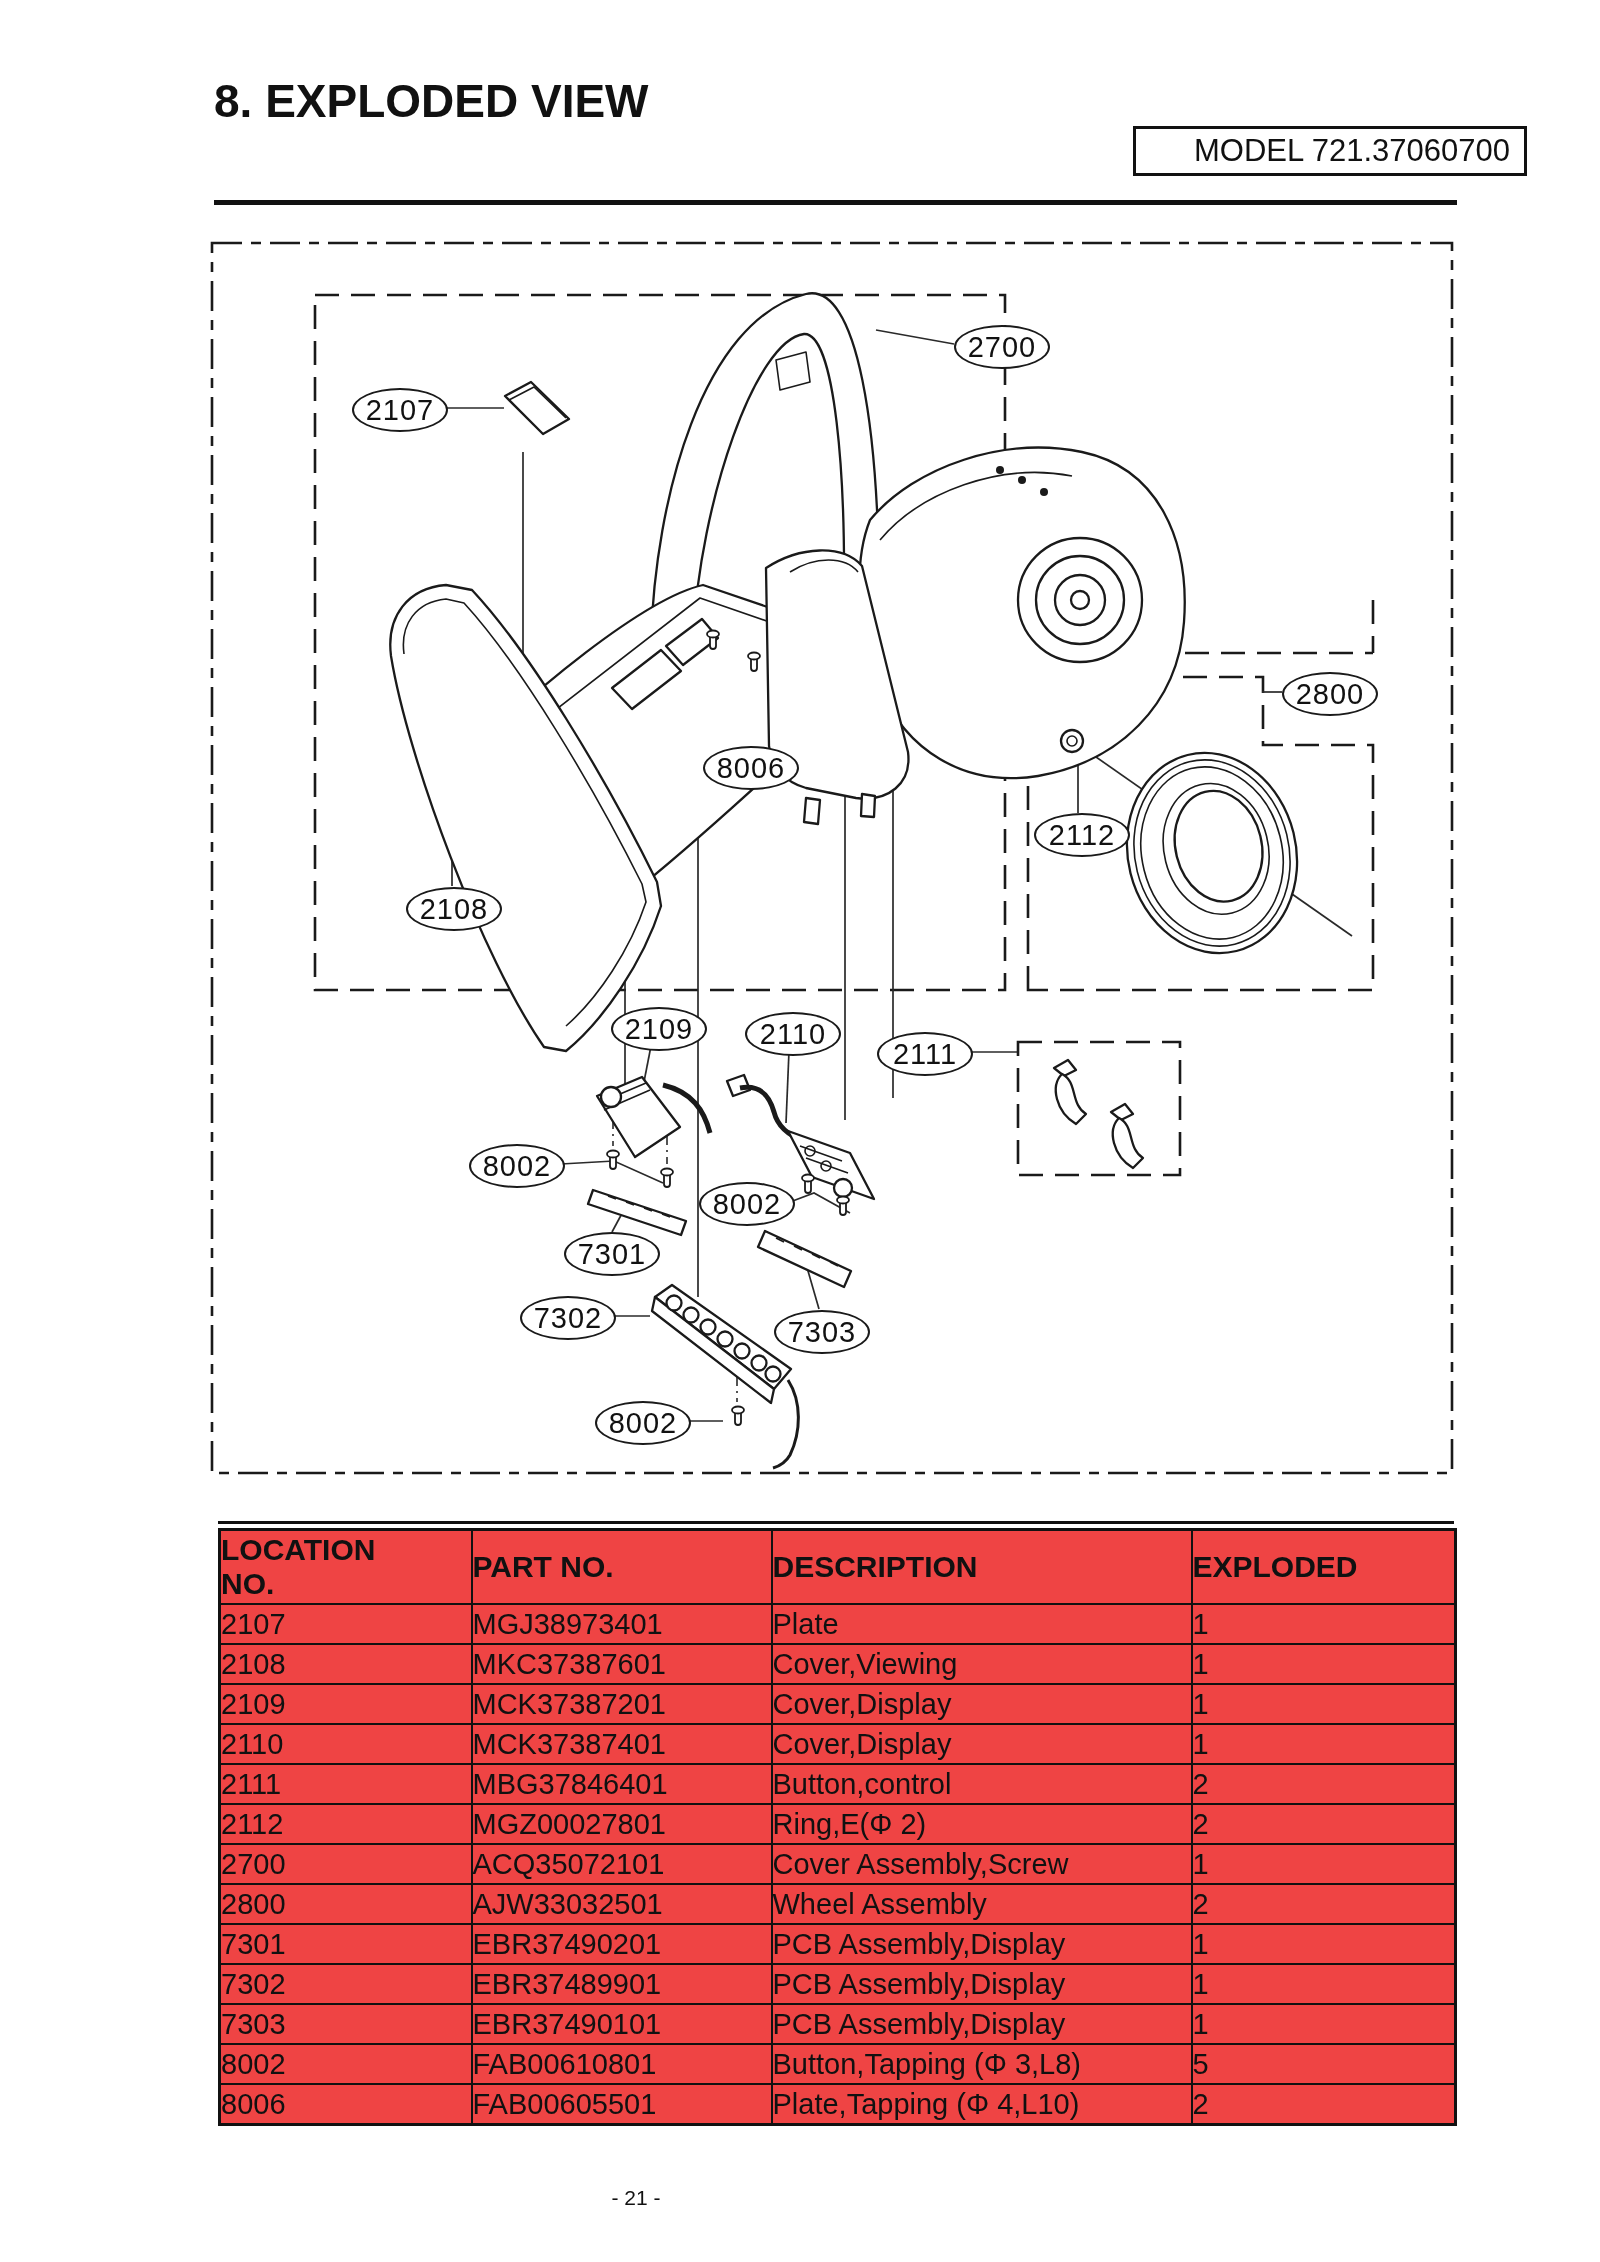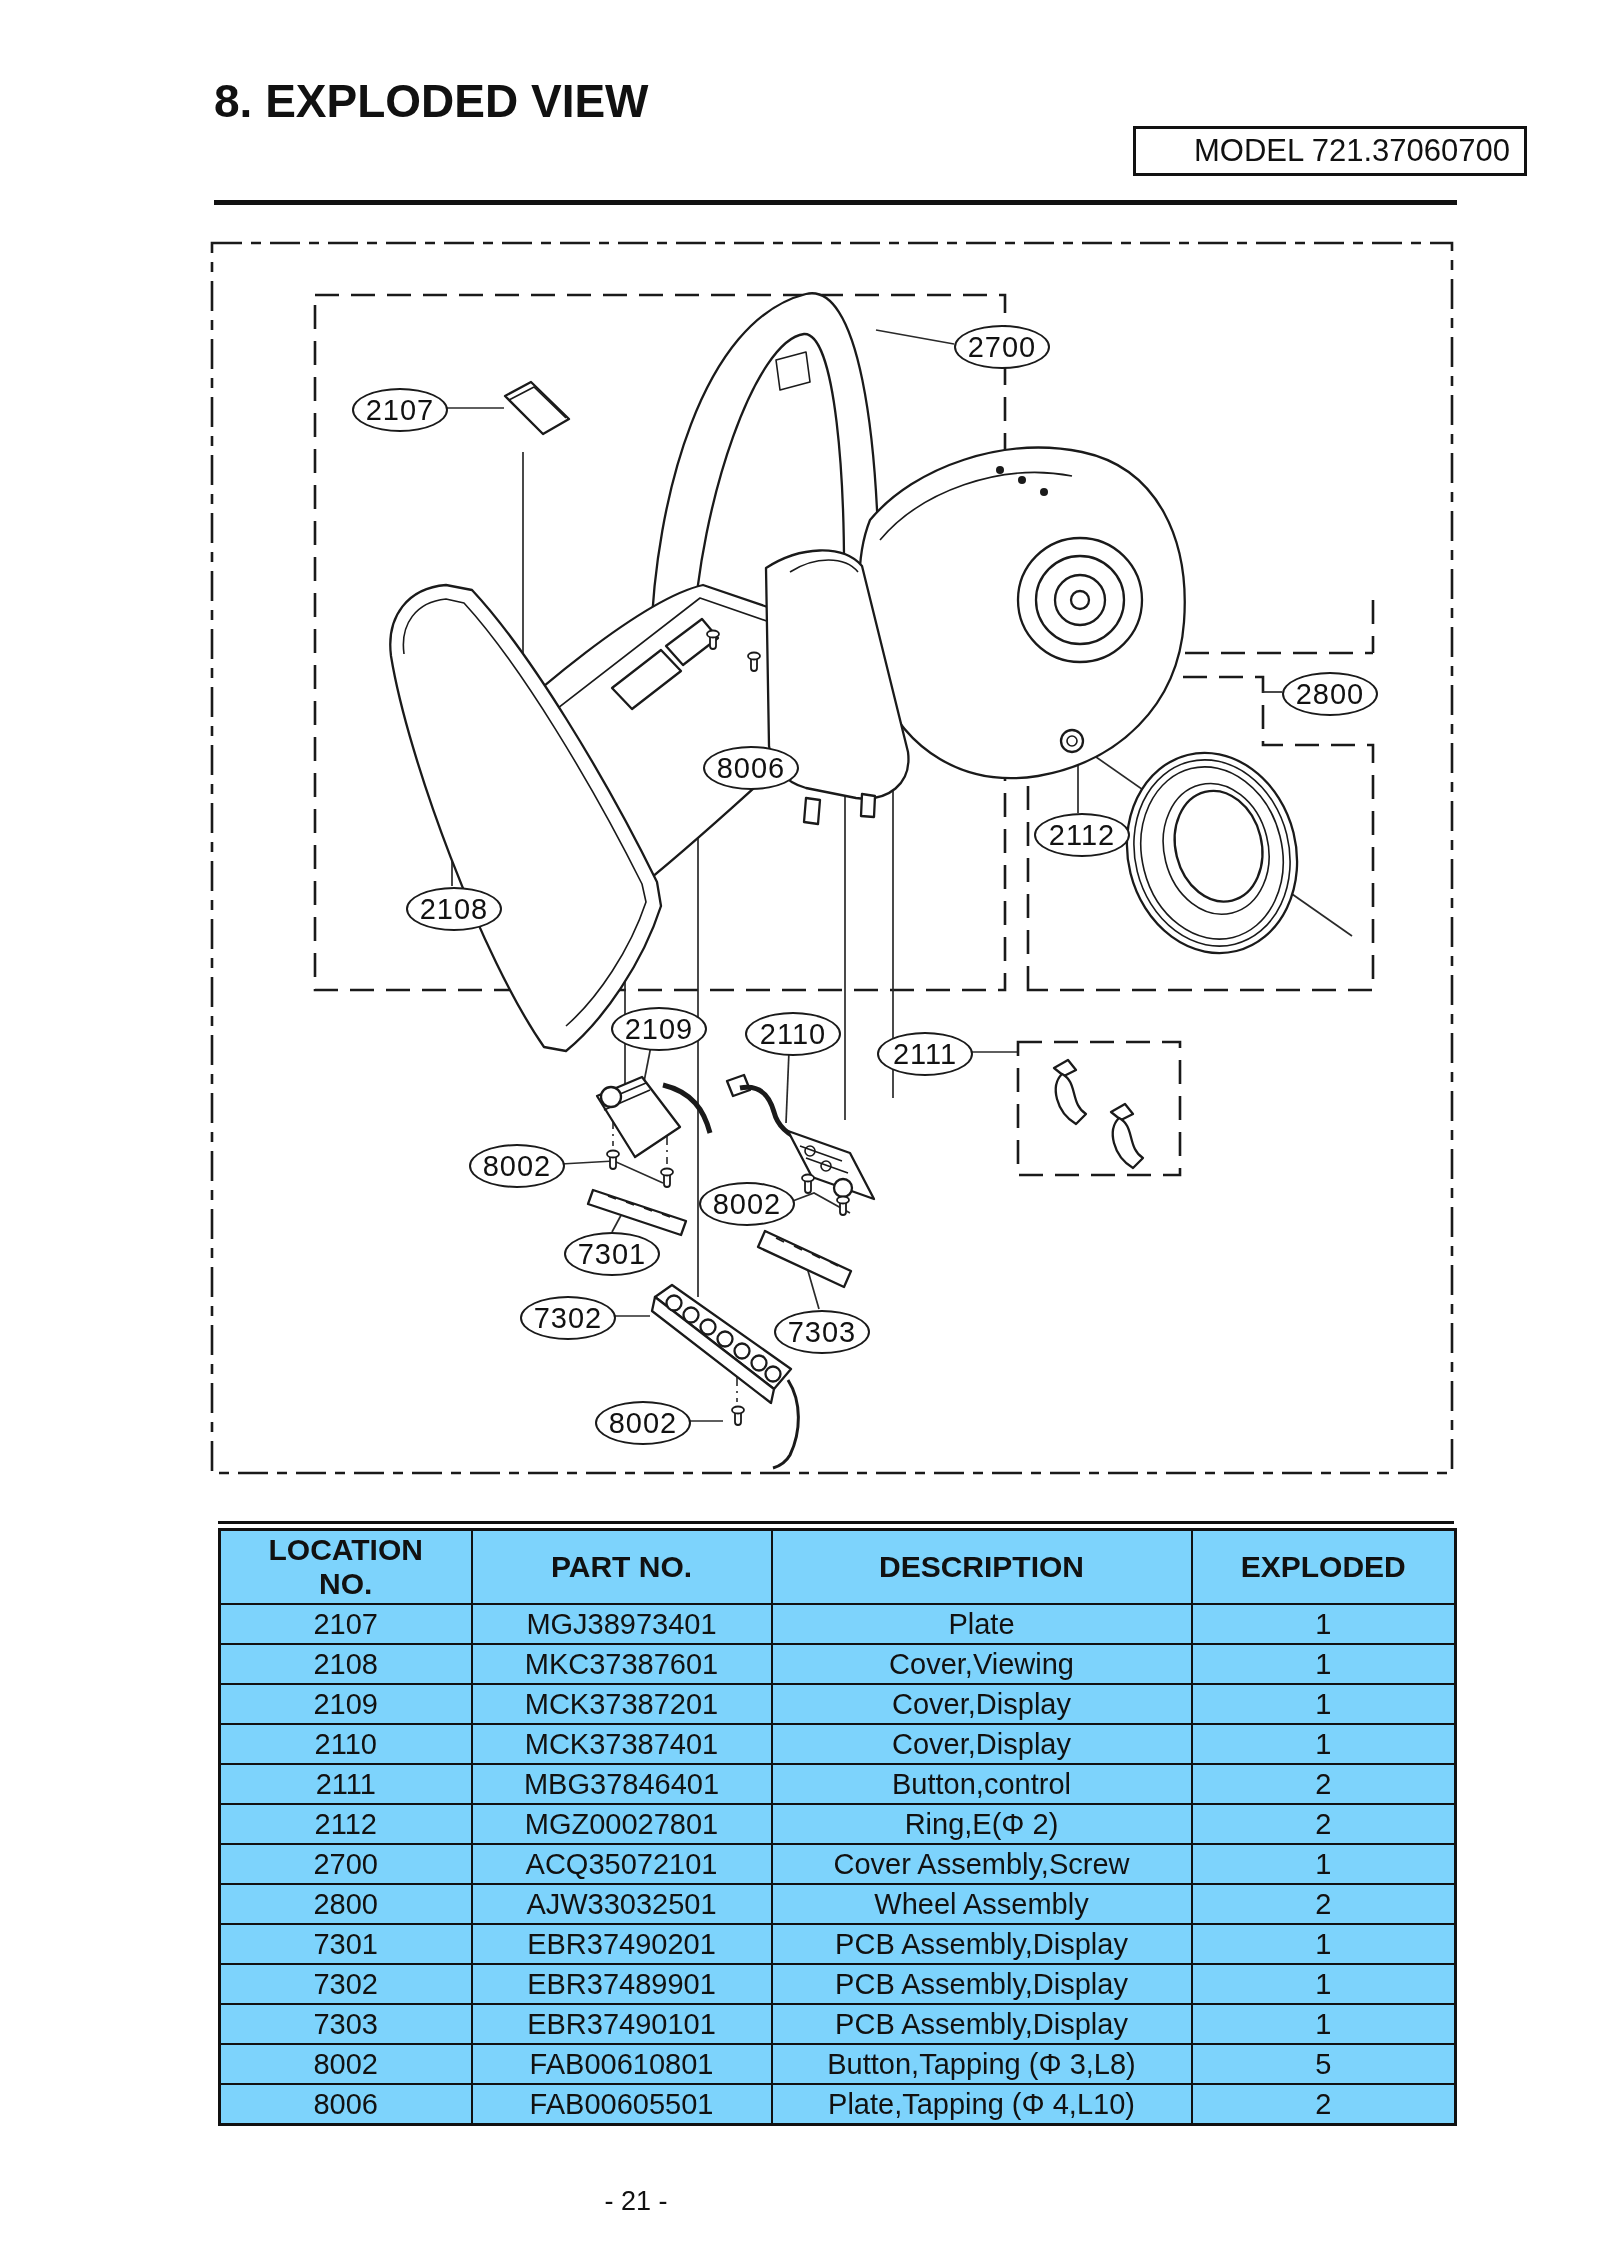--- a/index.html
+++ b/index.html
@@ -20,26 +20,26 @@
   .ld{stroke:#2a2a2a;fill:none;stroke-width:1.7;}
   .dd{stroke:#2a2a2a;fill:none;stroke-width:1.6;stroke-dasharray:9 5 2 5;}
   .pt{stroke:#1a1a1a;fill:#fff;stroke-width:2.3;stroke-linejoin:round;}
   .ln{stroke:#1a1a1a;fill:none;stroke-width:1.6;stroke-linejoin:round;}
   .ln2{stroke:#1a1a1a;fill:none;stroke-width:5;}
   .dot{fill:#1a1a1a;stroke:none;}
   .scr{stroke:#1a1a1a;fill:#fff;stroke-width:1.8;}
   
   .table-topline{position:absolute;left:218px;top:1521px;width:1236px;height:3px;background:#111;z-index:2;}
   table.parts{position:absolute;left:218px;top:1528px;width:1236px;border-collapse:collapse;
-              table-layout:fixed;text-align:center;z-index:2;background:#7dd3fc;
+              table-layout:fixed;text-align:left;z-index:2;background:#ef4444;
               border:3px solid #111;}
   .parts th,.parts td{border:2px solid #111;padding:0;}
   .parts thead th{font-size:30px;font-weight:bold;height:72px;white-space:pre-line;line-height:1.15;}
   .parts td{font-size:29px;height:38px;}
-  .footer{position:absolute;left:0;top:2186px;width:1272px;text-align:center;font-size:27px;}
+  .footer{position:absolute;left:0;top:2186px;width:1272px;text-align:center;font-size:21px;}
 </style>
 </head>
 <body>
 
 <div class="page">
 
   <div class="title">8. EXPLODED VIEW</div>
   <div class="model-box">
     <span>MODEL 721.37060700</span>
   </div>

